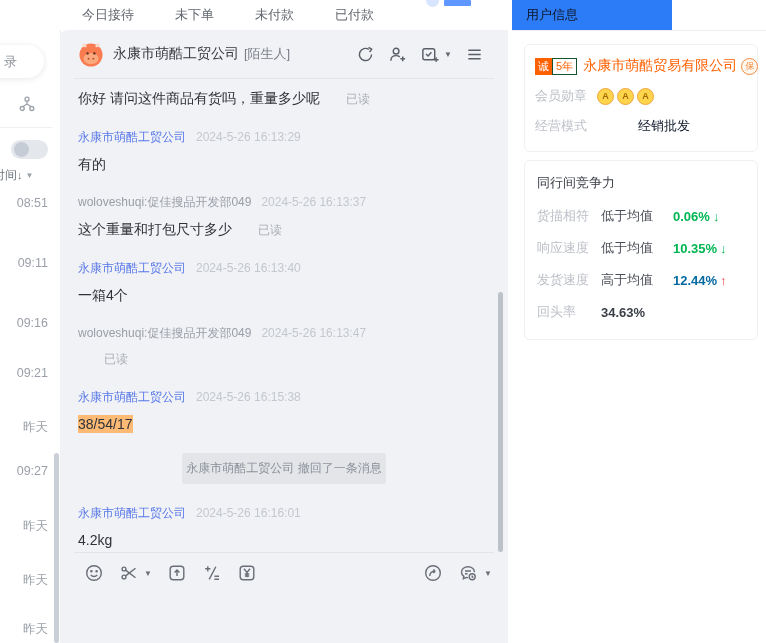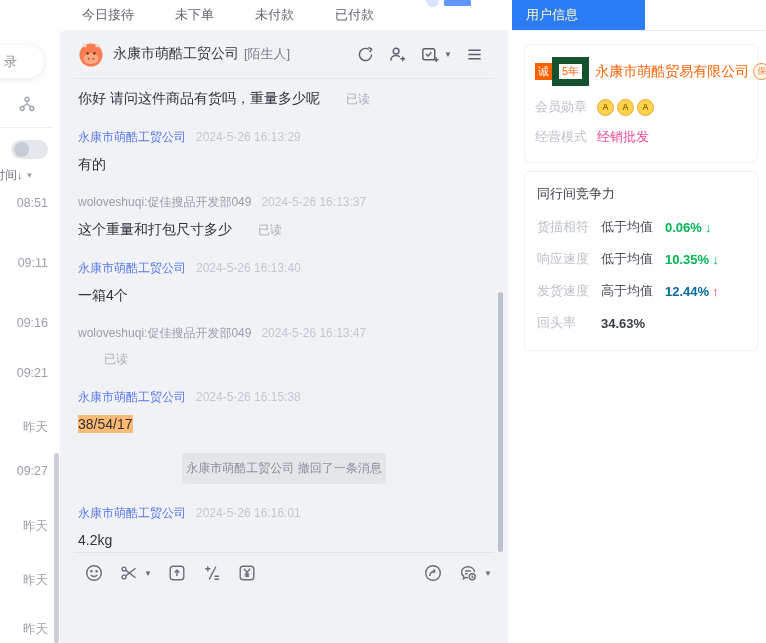--- a/index.html
+++ b/index.html
@@ -58,40 +58,40 @@
   .chat-scrollbar{position:absolute;right:5px;top:262px;width:5px;height:260px;background:#BCC2CA;border-radius:3px;cursor:pointer;}
   .toolbar-divider{position:absolute;left:14px;right:14px;top:522px;height:1px;background:#E2E4E8;}
   .toolbar{position:absolute;left:24px;right:16px;top:527px;height:32px;display:flex;align-items:center;gap:15px;}
   .ticon{width:20px;height:20px;cursor:pointer;display:block;}
   .tcaret{font-size:8px;color:#6A6E76;margin-left:-10px;cursor:pointer;}
   .toolbar-right{margin-left:auto;display:flex;align-items:center;gap:15px;}
 
   
   .right-panel{position:absolute;left:512px;top:0;width:254px;height:643px;background:#fff;}
   .panel-header-row{height:30px;border-bottom:1px solid #ECEEF1;}
-  .panel-tab{width:133px;height:30px;background:#2D7CF7;color:#fef9c3;font-size:13px;display:flex;align-items:center;
+  .panel-tab{width:160px;height:30px;background:#2D7CF7;color:#0f172a;font-size:13px;display:flex;align-items:center;
     padding-left:14px;box-sizing:border-box;cursor:pointer;}
   .company-card{margin:13px 8px 8px 12px;padding:12px 10px 4px;border:1px solid #F0F1F4;border-radius:6px;}
   .company-row{display:flex;align-items:center;margin-bottom:12px;}
   .badge-cheng{width:17px;height:17px;background:#FF6000;color:#fff;font-size:11px;display:inline-flex;align-items:center;justify-content:center;flex:none;}
-  .badge-years{height:15px;border:7px solid #14532d;color:#FF6000;font-size:11px;padding:0 3px;display:inline-flex;align-items:center;flex:none;}
+  .badge-years{height:15px;border:1px solid #14532d;color:#FF6000;font-size:11px;padding:0 3px;display:inline-flex;align-items:center;flex:none;}
   .company-name{color:#FF6000;font-size:14px;margin-left:6px;cursor:pointer;white-space:nowrap;}
   .bao-badge{width:15px;height:15px;border-radius:50%;border:1.5px solid #F08A3C;color:#F08A3C;background:#FFF7EE;
     font-size:9px;display:inline-flex;align-items:center;justify-content:center;margin-left:4px;flex:none;}
   .info-label{color:#BCC0C7;font-size:13px;margin-right:10px;flex:none;}
   .medals{display:inline-flex;gap:3px;}
   .medal{width:15px;height:15px;border-radius:50%;background:#FFD44D;border:1px solid #EDA63C;color:#A06A00;
     font-size:9px;font-weight:bold;display:inline-flex;align-items:center;justify-content:center;}
-  .mode-value{color:#ec4899;font-size:13px;}
+  .mode-value{color:#0f172a;font-size:13px;margin-left:41px;}
 
   .stats-card{margin:0 8px 0 12px;padding:13px 12px 4px;border:1px solid #EFF0F3;border-radius:6px;}
   .stats-title{font-size:13px;color:#3A3E46;margin-bottom:15px;}
   .stat-row{display:flex;align-items:center;font-size:13px;margin-bottom:14px;}
   .stat-label{color:#BCC0C7;width:64px;flex:none;}
-  .stat-prefix{color:#4A4E57;margin-right:12px;text-align:right;}
+  .stat-prefix{color:#4A4E57;margin-right:20px;text-align:right;}
   .stat-value{font-weight:bold;}
   .stat-value.green{color:#00B653;}
   .stat-value.red{color:#0369a1;}
   .stat-value.plain{color:#3A3E46;font-weight:bold;}
   .stat-arrow{margin-left:3px;font-size:13px;}
   .stat-arrow.green{color:#00B653;}
   .stat-arrow.red{color:#F23B3B;}
 </style>
 </head>
 <body>

